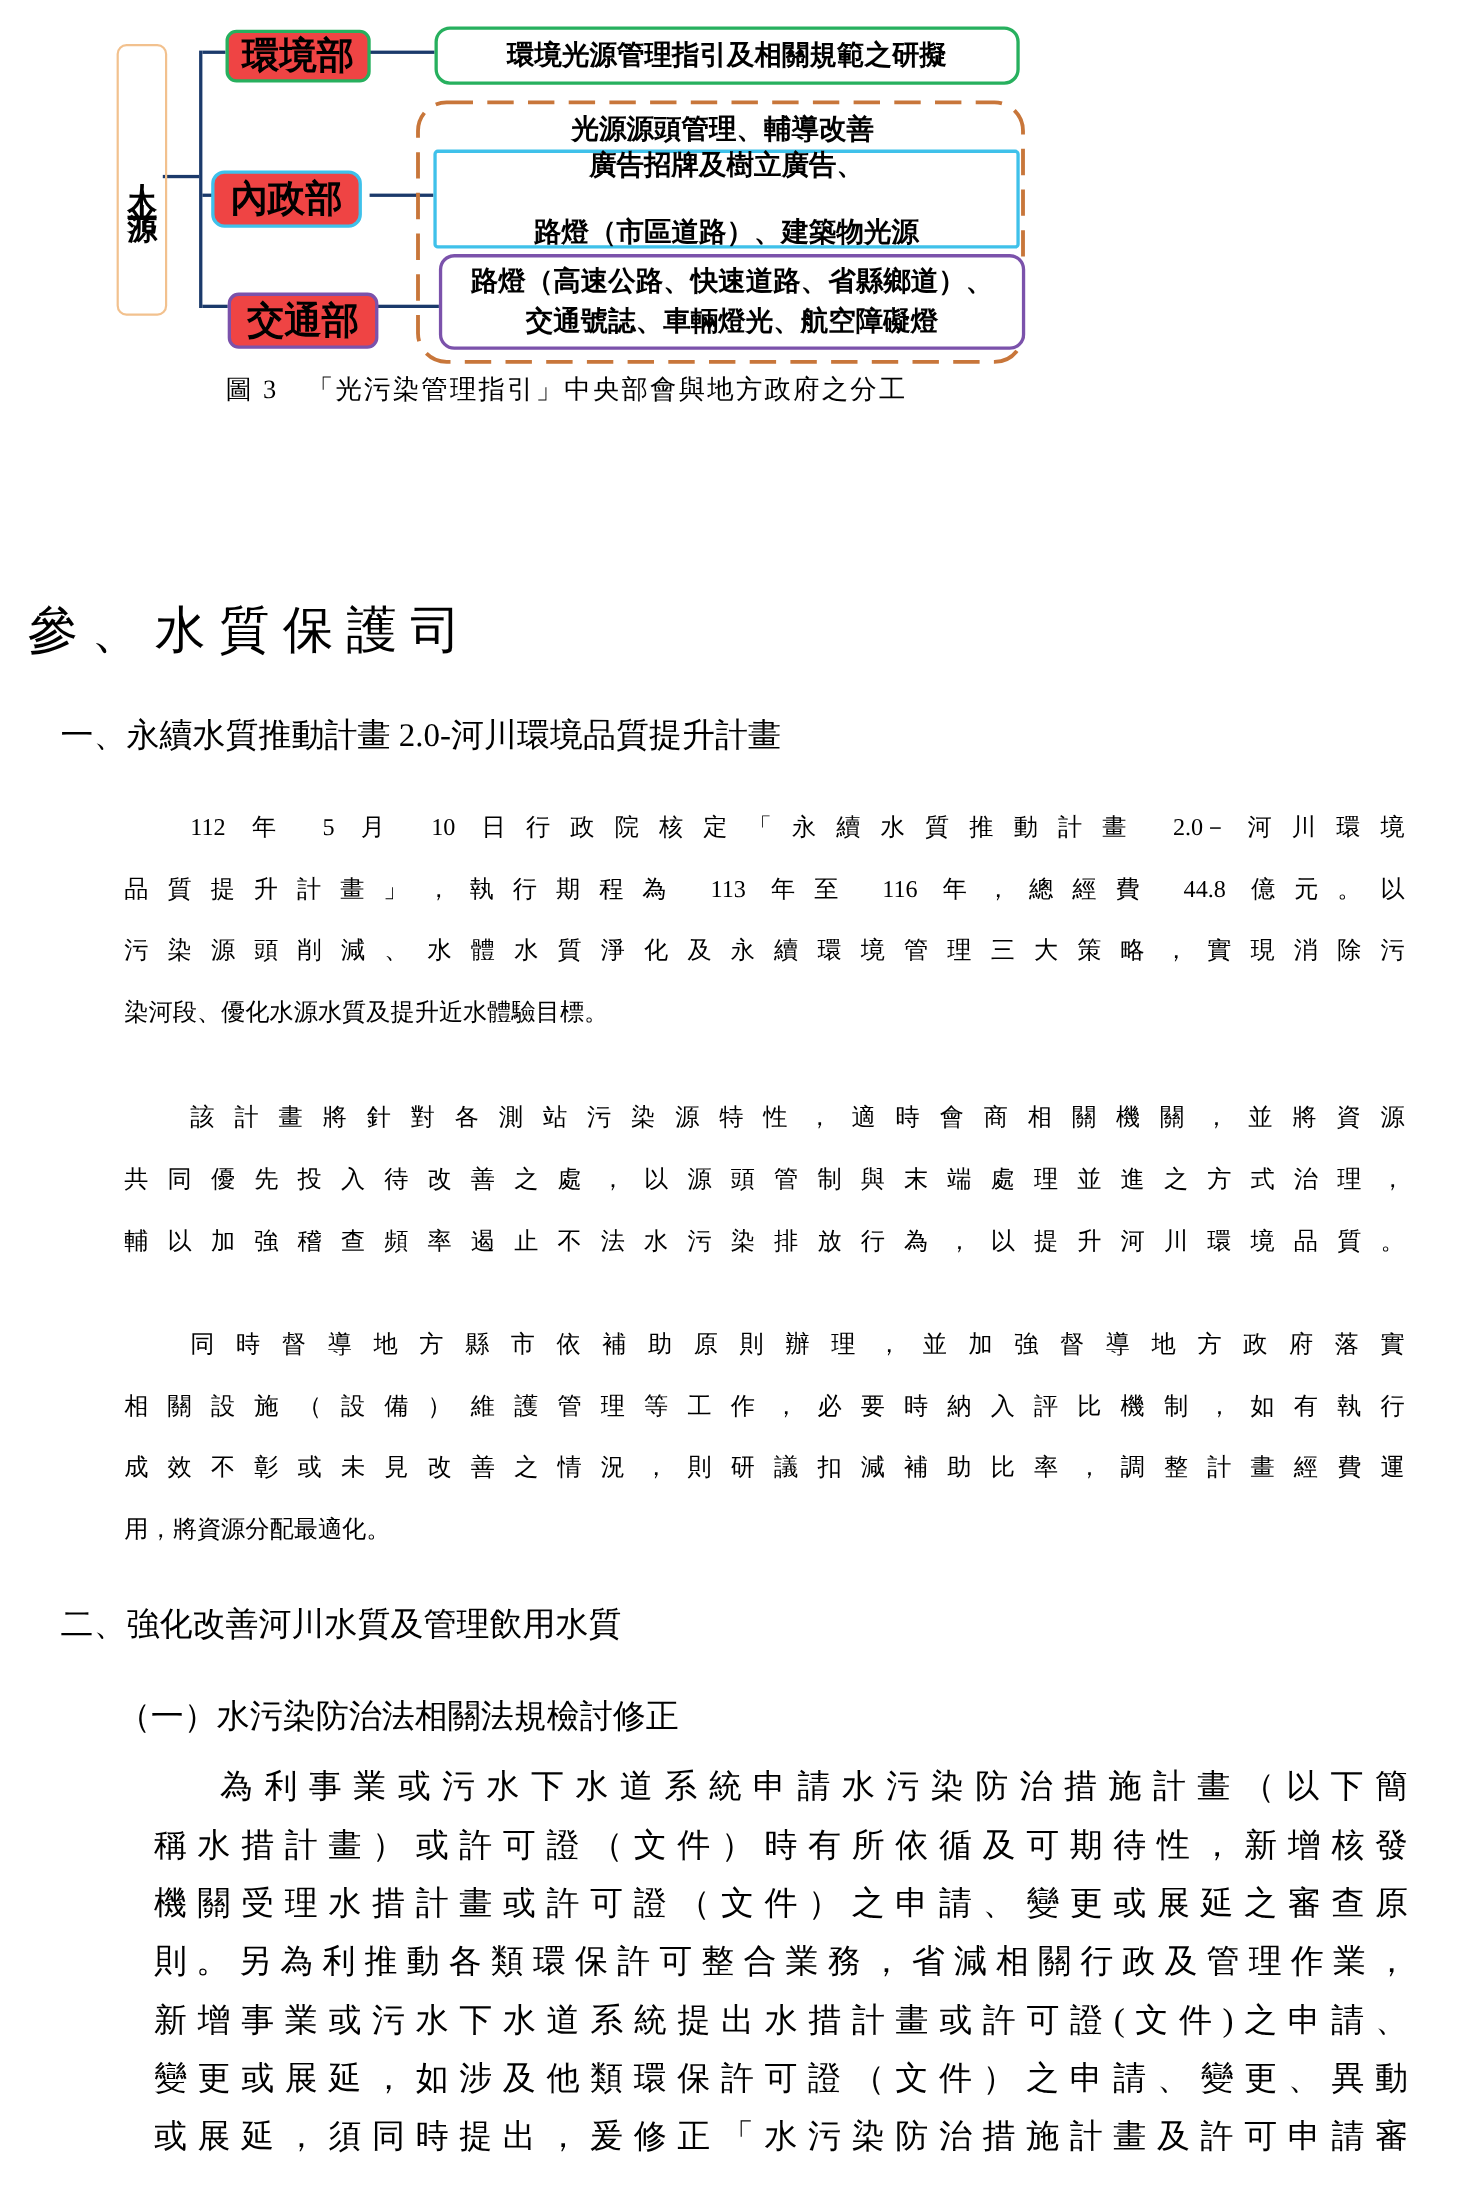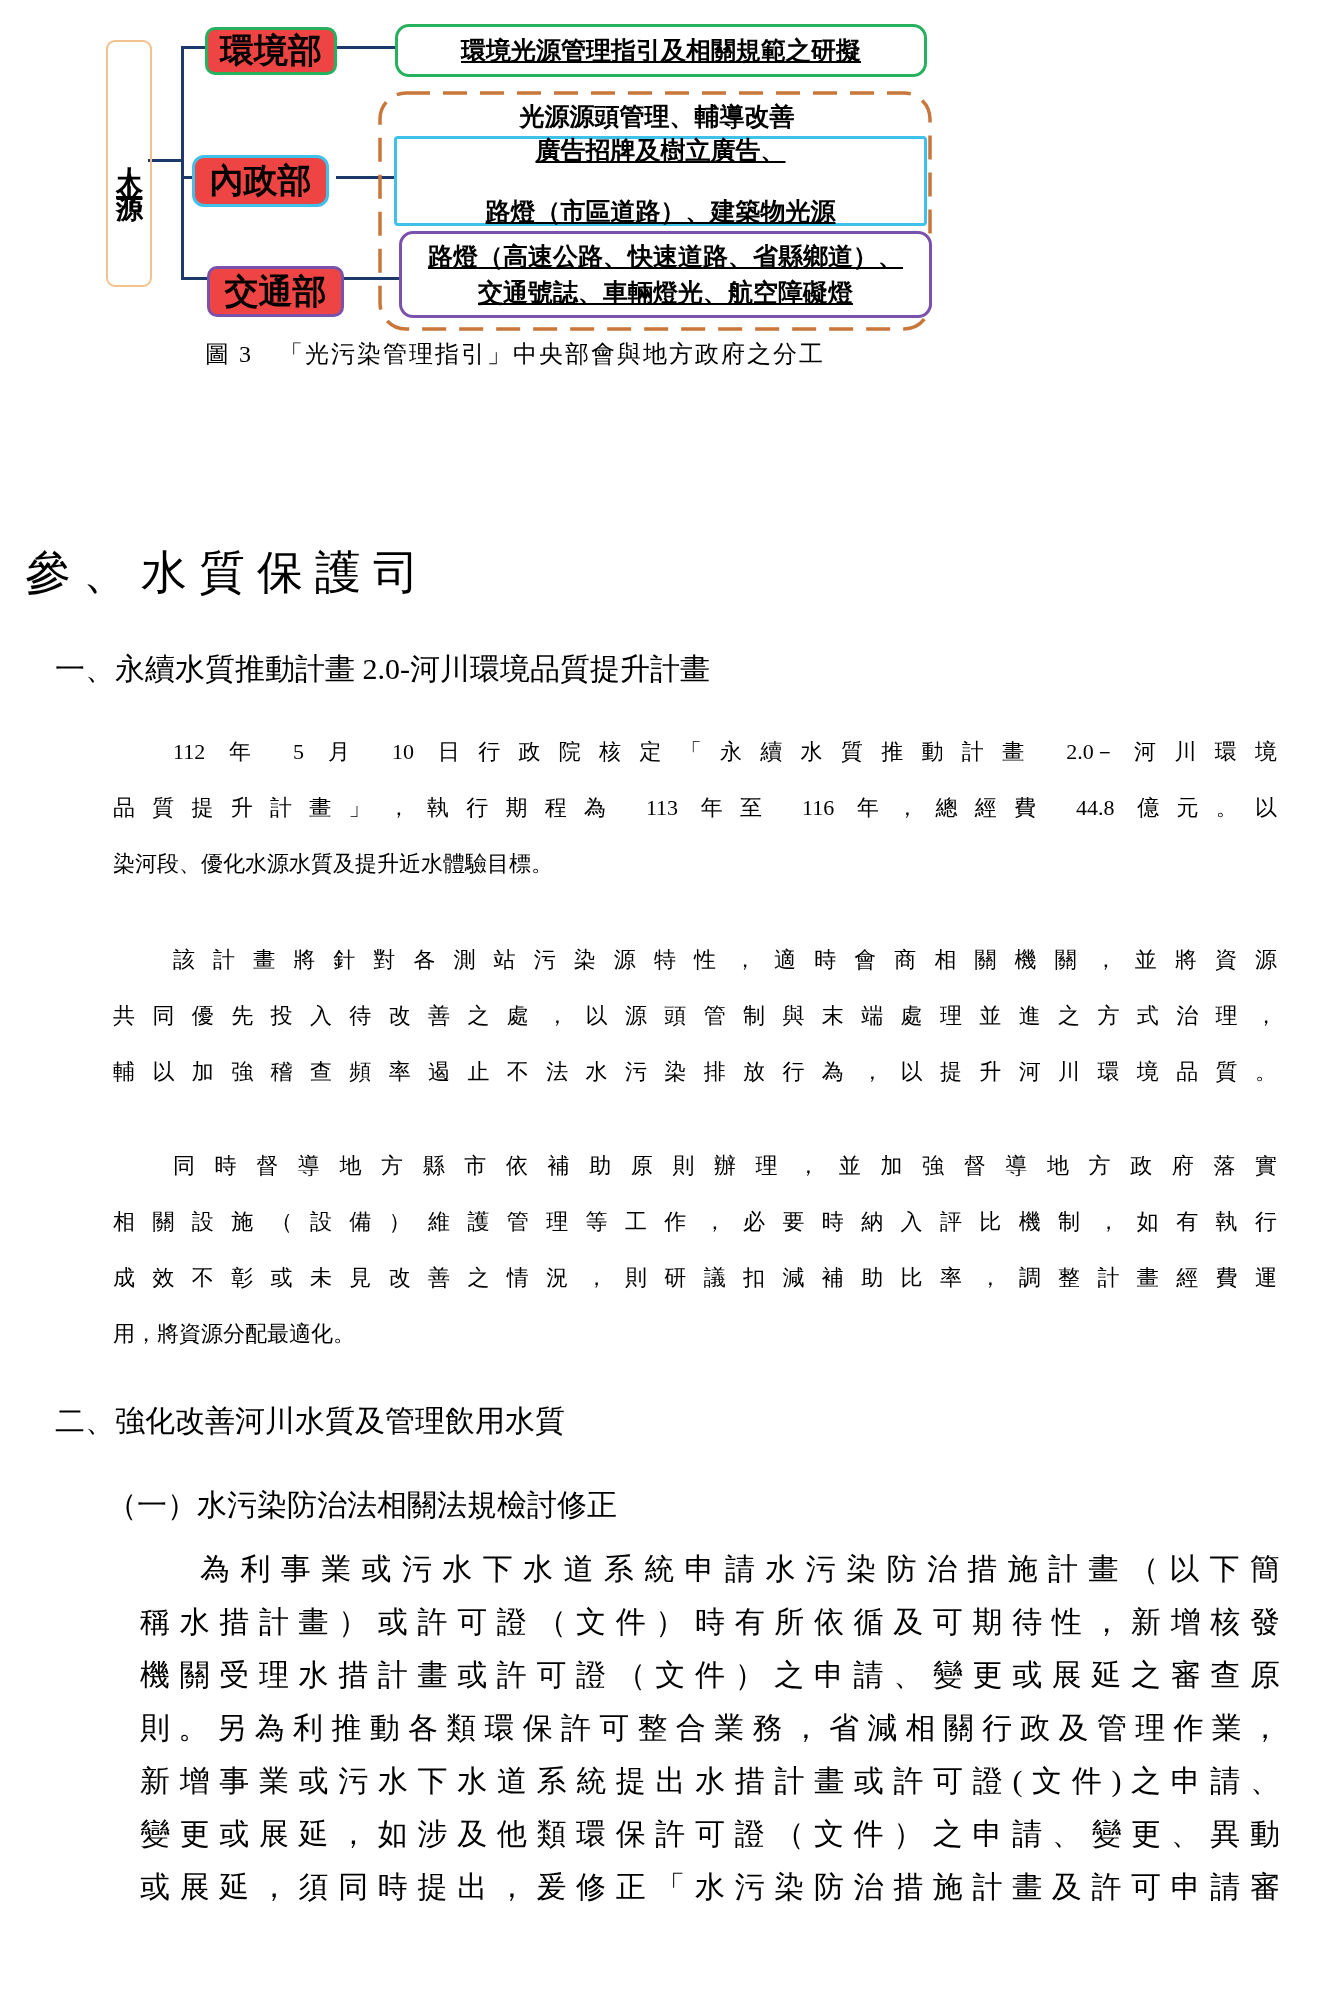--- a/index.html
+++ b/index.html
@@ -27,21 +27,21 @@
     position:absolute;background:#ef4444;
     display:flex;align-items:center;justify-content:center;
     font-size:34px;font-weight:700;
   }
   .node-env{left:205px;top:27px;width:126px;height:42px;border:3px solid #27b05e;border-radius:10px;}
   .node-int{left:192px;top:155px;width:131px;height:46px;border:3px solid #3fc1ea;border-radius:12px;}
   .node-tra{left:207px;top:266px;width:131px;height:45px;border:3px solid #7b52ab;border-radius:10px;}
   .task{
     position:absolute;background:#fff;
     display:flex;flex-direction:column;align-items:center;justify-content:center;
-    font-size:25px;font-weight:700;text-align:center;line-height:1.42;text-decoration:underline;
+    font-size:25px;font-weight:700;text-align:center;line-height:1.42;
   }
   .task-env{left:395px;top:24px;width:526px;height:47px;border:3px solid #27b05e;border-radius:14px;}
   .task-int{left:394px;top:136px;width:527px;height:84px;border:3px solid #3fc1ea;border-radius:4px;z-index:2;gap:26px;}
   .task-tra{left:399px;top:231px;width:527px;height:81px;border:3px solid #7b52ab;border-radius:14px;z-index:2;}
   .dashed-wrap{position:absolute;left:378px;top:91px;width:554px;height:240px;z-index:1;}
   .dashed-note{
     position:absolute;left:395px;top:100px;width:524px;
     text-align:center;font-size:25px;font-weight:700;z-index:2;
   }
   .fig-caption{
@@ -122,20 +122,21 @@
     <div class="fig-caption">圖 3　「光污染管理指引」中央部會與地方政府之分工</div>
   </div>
 
   <div class="h1">參、水質保護司</div>
 
   <div class="h2">一、永續水質推動計畫 2.0-河川環境品質提升計畫</div>
 
   <div class="para p1">
     <span class="ln indent">112 年 5 月 10 日行政院核定「永續水質推動計畫 2.0－河川環境</span>
     <span class="ln">品質提升計畫」，執行期程為 113 年至 116 年，總經費 44.8 億元。以</span>
+    <span class="ln">污染源頭削減、水體水質淨化及永續環境管理三大策略，實現消除污</span>
     <span class="ln lastln">染河段、優化水源水質及提升近水體驗目標。</span>
   </div>
 
   <div class="para p2">
     <span class="ln indent">該計畫將針對各測站污染源特性，適時會商相關機關，並將資源</span>
     <span class="ln">共同優先投入待改善之處，以源頭管制與末端處理並進之方式治理，</span>
     <span class="ln">輔以加強稽查頻率遏止不法水污染排放行為，以提升河川環境品質。</span>
   </div>
 
   <div class="para p3">

